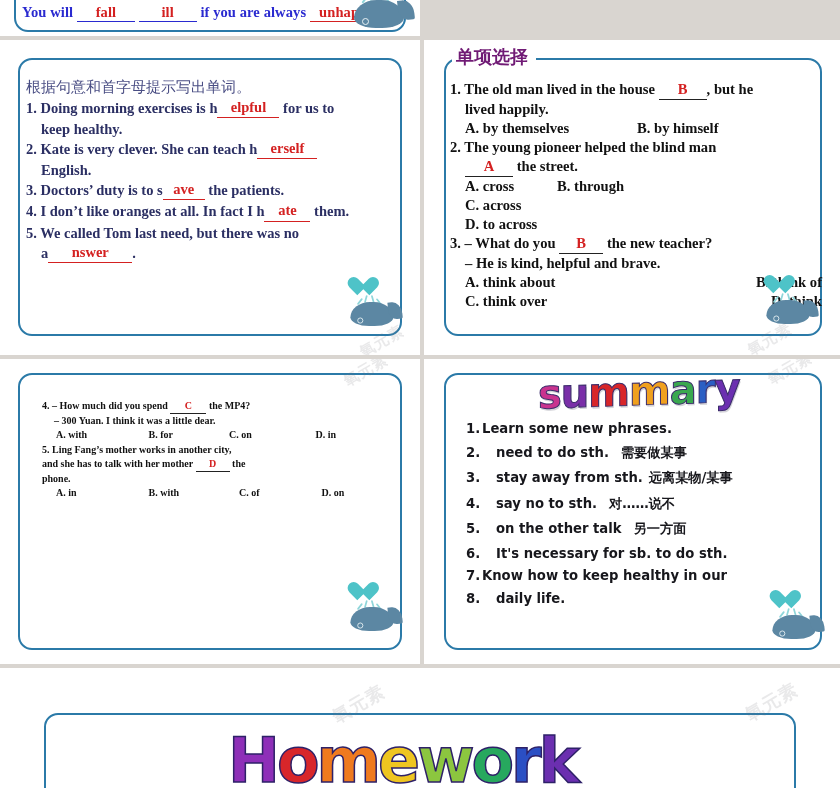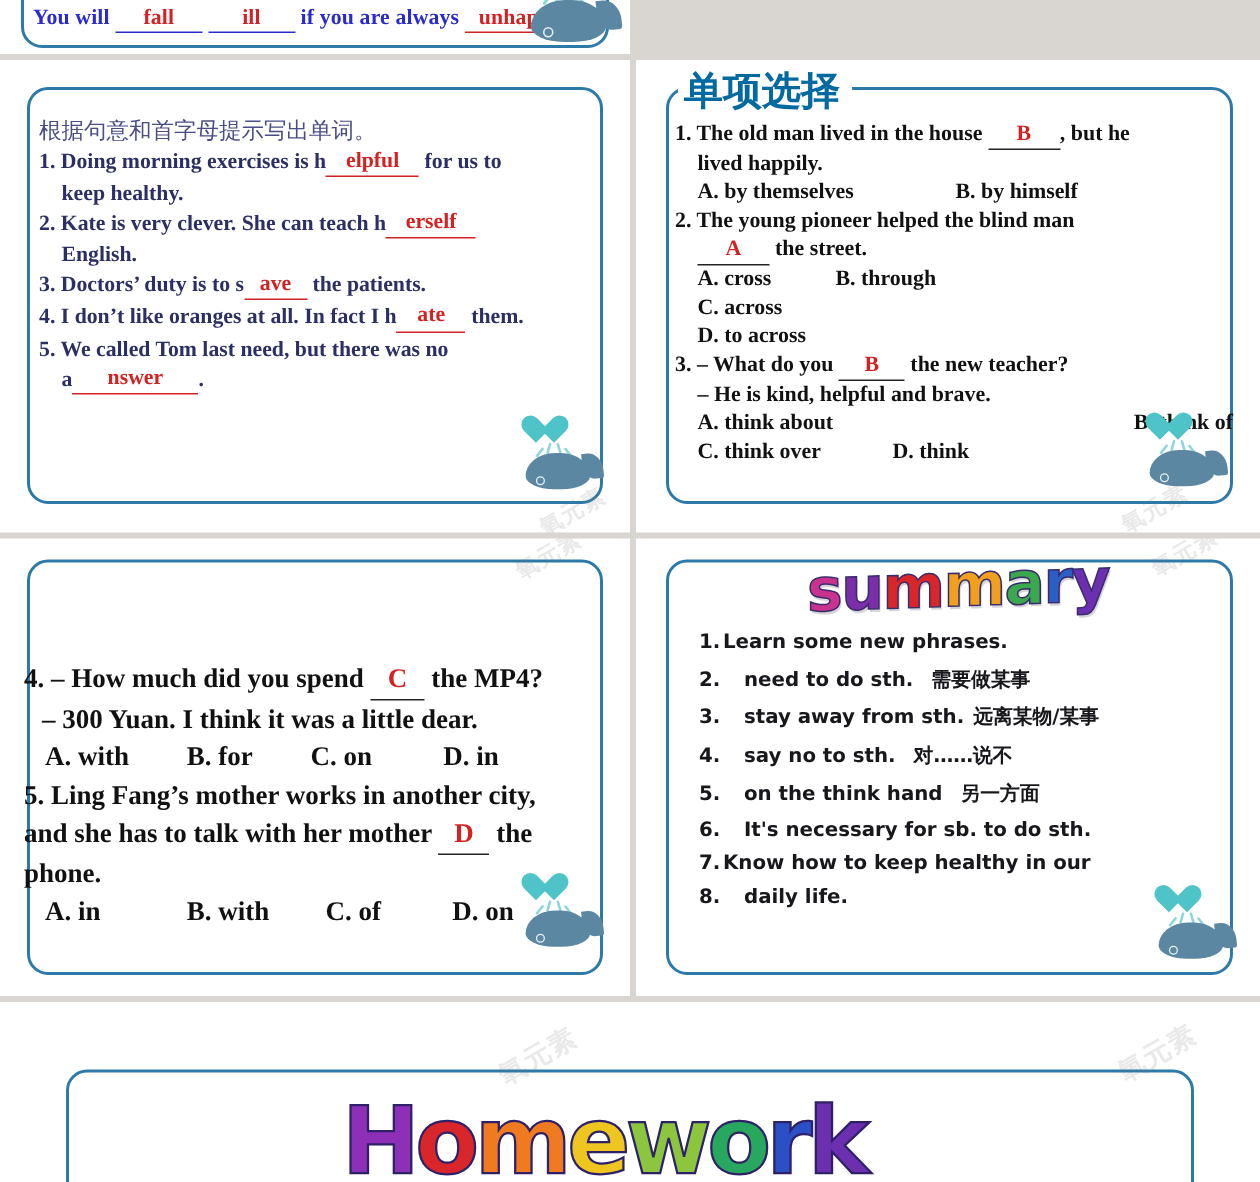--- a/index.html
+++ b/index.html
@@ -55,21 +55,21 @@
   
   .panel-heading{
     position:absolute;z-index:5;
     background:#ffffff;
     padding:0 6px;
     font-weight:bold;
     line-height:1;
   }
   #heading-xuanze{
     left:28px;top:6px;
-    font-size:26px;color:#0369a1;
+    font-size:18px;color:#701a75;
     font-family:"DejaVu Sans","Liberation Sans",sans-serif;
     padding:2px 8px 3px 4px;
   }
 
   
   .body-serif{
     position:absolute;
     font-family:"Liberation Serif","DejaVu Serif",serif;
     font-weight:bold;
     color:#2b2f63;
@@ -95,21 +95,21 @@
   }
   #tr-text .row{white-space:nowrap;line-height:1.30;}
   .opt-grid{display:flex;}
   .opt-grid span:first-child{width:172px;display:inline-block;}
   .bl-plain{
     display:inline-block;border-bottom:1.5px solid #222;
     color:#d42121;text-align:center;font-weight:bold;
   }
 
   
-  #bl-text{left:16px;top:40px;width:372px;font-size:18px;color:#111;line-height:1.42;margin-top:41px;}
+  #bl-text{left:42px;top:40px;width:372px;font-size:10px;color:#111;line-height:1.42;}
   #bl-text .row{white-space:nowrap;}
 
   
   #summary-title{
     position:absolute;left:114px;top:12px;
     font-family:"DejaVu Sans","Liberation Sans",sans-serif;
     font-weight:bold;font-size:40px;letter-spacing:-1px;
     line-height:1;z-index:6;
     transform:skewY(-2deg);
   }
@@ -305,21 +305,21 @@
       <span>3.</span>
       <span>– What do you</span>
       <span class="bl-plain" style="width:44px;">B</span>
       <span>the new teacher?</span>
     </div>
     <div class="row" style="padding-left:15px;">– He is kind, helpful and brave.</div>
     <div class="row opt-grid" style="padding-left:15px;justify-content:space-between;">
       <span style="width:130px;">A. think about</span>
       <span>B. think of</span>
     </div>
-    <div class="row opt-grid" style="padding-left:15px;">
+    <div class="row opt-grid" style="padding-left:15px;justify-content:space-between;">
       <span style="width:130px;">C. think over</span>
       <span>D. think</span>
     </div>
   </div>
 
   <div class="whale small" style="right:22px;bottom:24px;">
     <div class="heart"></div>
     <div class="spray">
         <i></i>
         <i></i>
@@ -410,21 +410,21 @@
     </div>
     <div class="srow">
       <span class="num">4.</span>
       <span class="pad" style="width:14px;"></span>
       <span>say no to sth.</span>
       <span class="cn" style="padding-left:12px;text-align:right;">对……说不</span>
     </div>
     <div class="srow">
       <span class="num">5.</span>
       <span class="pad" style="width:14px;"></span>
-      <span>on the think hand</span>
+      <span>on the other talk</span>
       <span class="cn" style="padding-left:12px;">另一方面</span>
     </div>
     <div class="srow">
       <span class="num">6.</span>
       <span class="pad" style="width:14px;"></span>
       <span>It's necessary for sb. to do sth.</span>
       <span class="cn"></span>
     </div>
     <div class="srow">
       <span class="num">7.</span>

